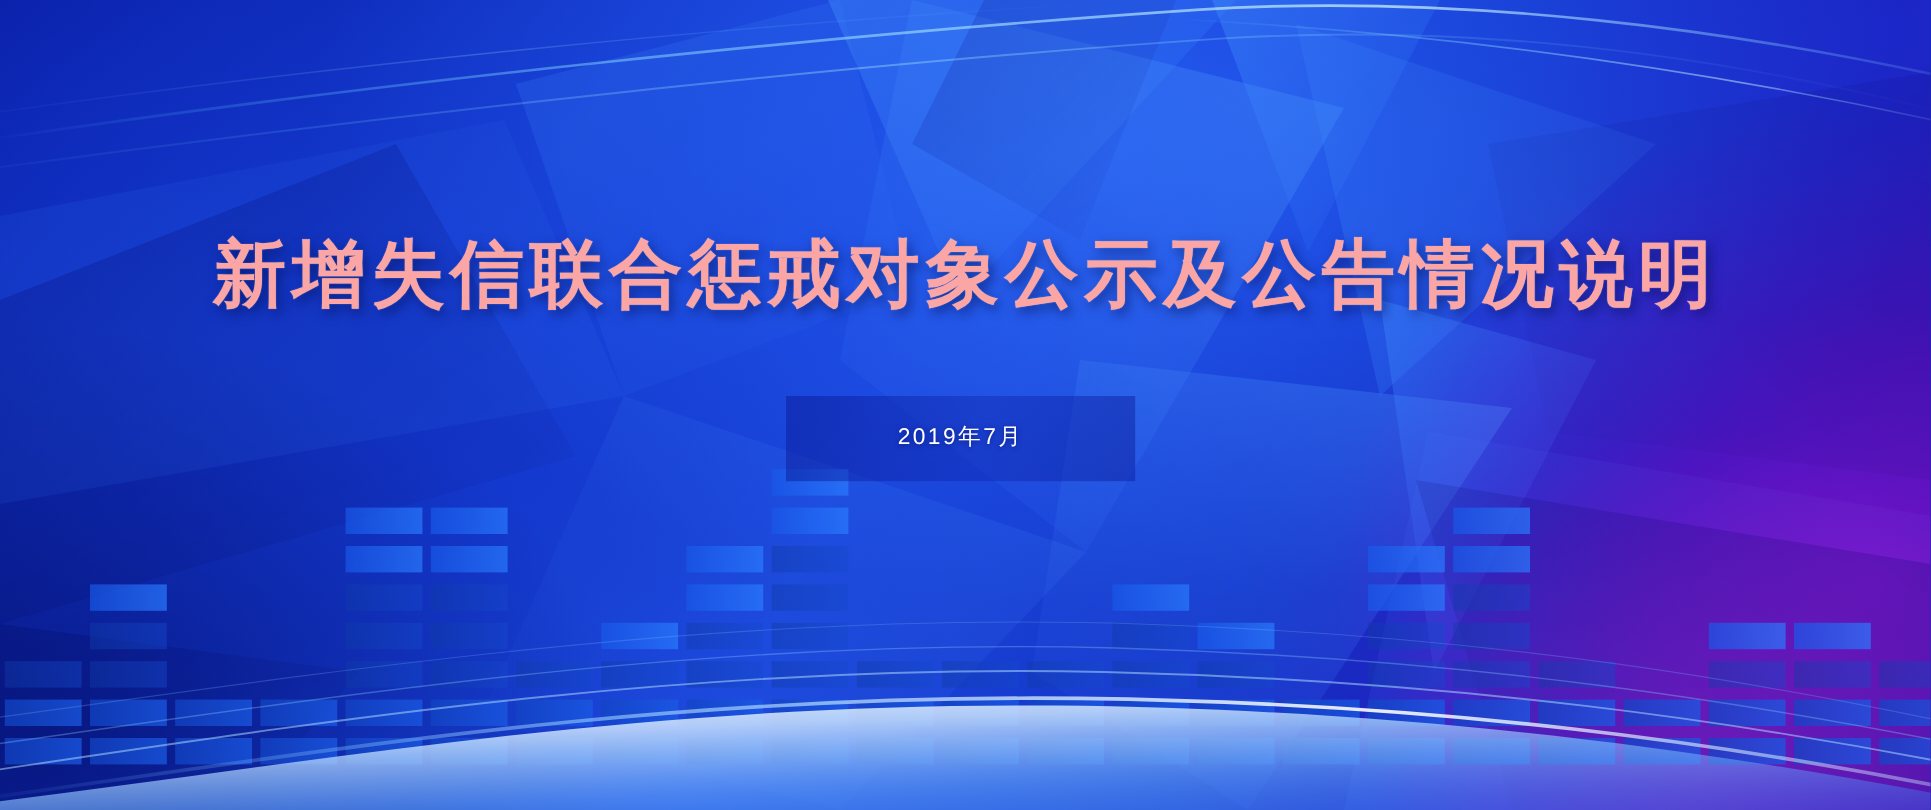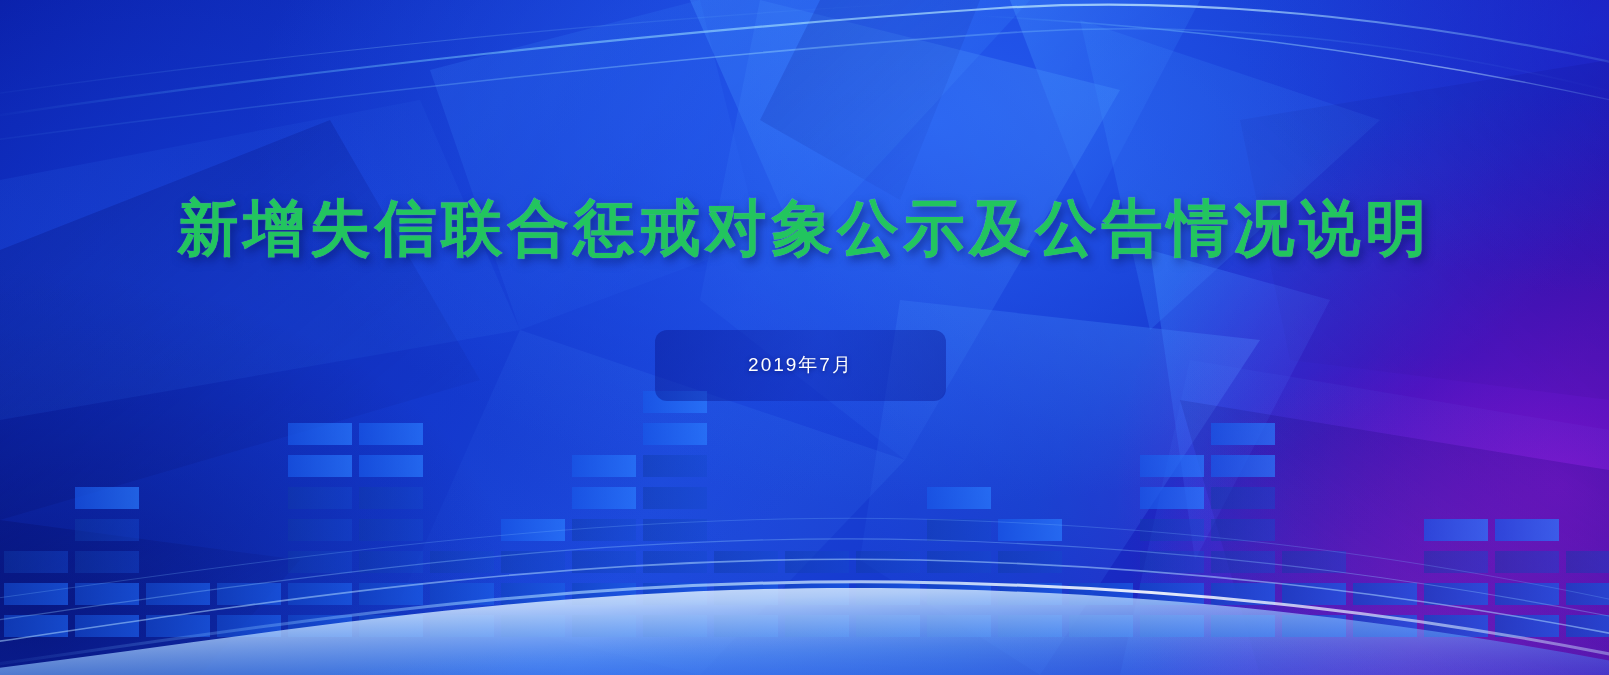--- a/index.html
+++ b/index.html
@@ -66,21 +66,21 @@
   
   .streaks { mix-blend-mode: screen; opacity: 0.9; }
 
   
   #title {
     position: absolute;
     left: 0;
     right: 0;
     top: 193px;
     text-align: center;
-    color: #22c55e;
+    color: #fca5a5;
     font-size: 61px;
     font-weight: bold;
     letter-spacing: 5px;
     line-height: 1.15;
     white-space: nowrap;
     text-shadow:
       0 0 1px rgba(255,255,255,0.5),
       3px 4px 10px rgba(4,12,80,0.55);
   }
 
@@ -88,21 +88,20 @@
     position: absolute;
     left: 655px;
     top: 330px;
     width: 291px;
     height: 71px;
     background: linear-gradient(100deg, rgba(10,26,150,0.50) 0%, rgba(16,38,175,0.42) 55%, rgba(12,30,160,0.50) 100%);
     display: flex;
     flex-direction: row;
     align-items: center;
     justify-content: center;
-    border-radius: 12px;
   }
 
   .sub-line {
     color: #ffffff;
     font-size: 19px;
     letter-spacing: 2.5px;
     line-height: 1.52;
     white-space: nowrap;
     text-shadow: 0 1px 4px rgba(5,15,90,0.6);
   }

